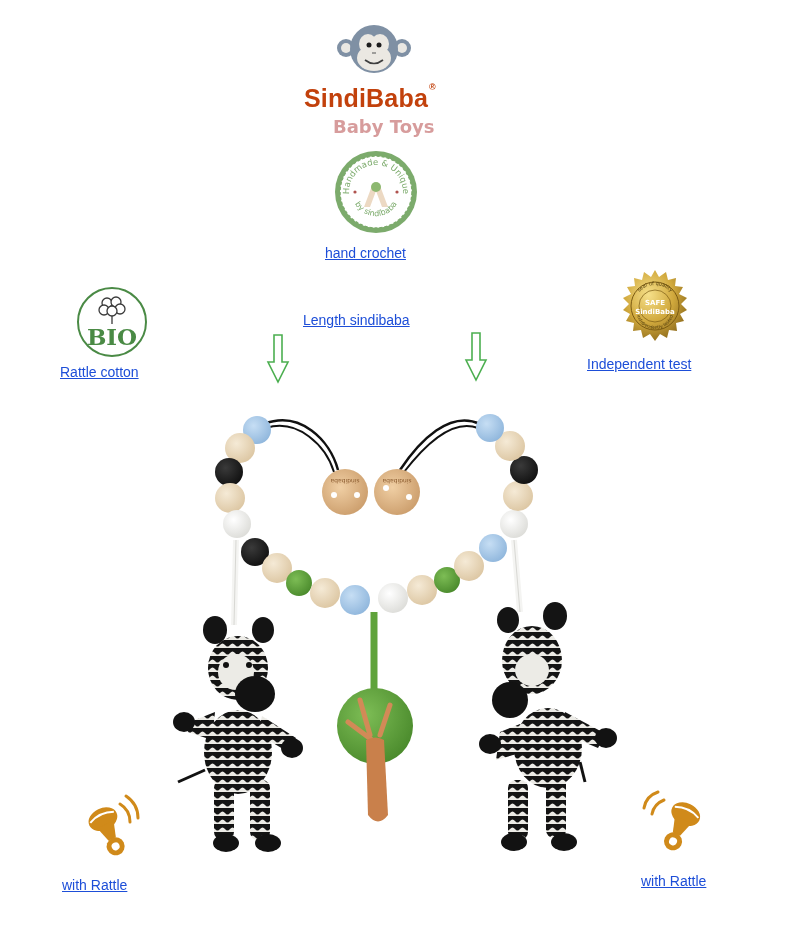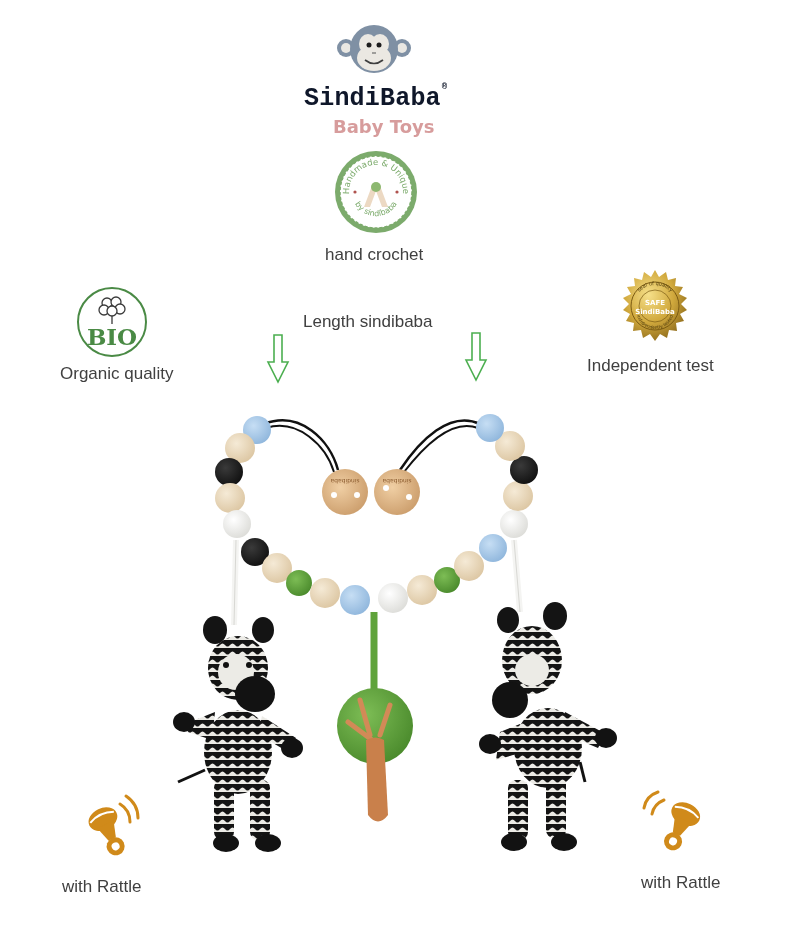--- a/index.html
+++ b/index.html
@@ -1,20 +1,20 @@
 <!DOCTYPE html>
 <html><head>
   <meta charset="utf-8">
   <style>
     html, body { margin: 0; padding: 0; background: #ffffff; }
     body { width: 800px; height: 933px; position: relative; overflow: hidden;
            font-family: "Liberation Sans", sans-serif; color: #1a1a1a; }
     .abs { position: absolute; }
-    .label { font-family: "Liberation Sans", sans-serif; font-size: 17px; color: #404040; white-space: nowrap; }
-    .brand-name { font-family: Liberation Mono, monospace; font-weight: bold; font-size: 25px; color: #0f172a; letter-spacing: 0.2px; }
+    .label { font-family: "Liberation Sans", sans-serif; font-size: 14px; color: #1d4ed8; white-space: nowrap; text-decoration: underline; }
+    .brand-name { font-family: Liberation Sans, sans-serif; font-weight: bold; font-size: 25px; color: #c2410c; letter-spacing: 0.2px; }
     .brand-name sup { font-size: 9px; vertical-align: top; position: relative; top: -2px; margin-left: 1px; }
     .brand-sub { font-family: "DejaVu Sans", sans-serif; font-weight: bold; font-size: 18px; color: #d79c9c; }
     svg { display: block; overflow: visible; }
   </style>
 </head>
 <body>
 
 <div class="abs" style="left:336px;top:22px;width:76px;height:54px;">
   <svg width="76" height="54" viewBox="0 0 76 54">
     <circle cx="10" cy="26" r="9" fill="#7f90a4"></circle>
@@ -61,21 +61,21 @@
       <circle cx="31" cy="17" r="5"></circle>
       <circle cx="40" cy="16" r="5"></circle>
       <circle cx="44" cy="23" r="5"></circle>
       <circle cx="28" cy="24" r="5"></circle>
       <circle cx="36" cy="25" r="5"></circle>
     </g>
     <path d="M36 30 L36 38" stroke="#3a3a3a" stroke-width="1.3"></path>
     <text x="36" y="59" text-anchor="middle" font-family="DejaVu Serif, serif" font-weight="bold" font-size="23" fill="#4a8a45">BIO</text>
   </svg>
 </div>
-<div class="abs label" style="left:60px;top:364px;">Organic quality</div>
+<div class="abs label" style="left:60px;top:364px;">Rattle cotton</div>
 
 <div class="abs" style="left:618px;top:269px;width:74px;height:74px;">
   <svg width="74" height="74" viewBox="0 0 74 74">
     <defs>
       <radialGradient id="gold" cx="40%" cy="35%" r="70%">
         <stop offset="0%" stop-color="#f6e08a"></stop>
         <stop offset="55%" stop-color="#d1a93d"></stop>
         <stop offset="100%" stop-color="#8d6a1b"></stop>
       </radialGradient>
       <path id="safeTop" d="M16 37 A21 21 0 0 1 58 37"></path>

